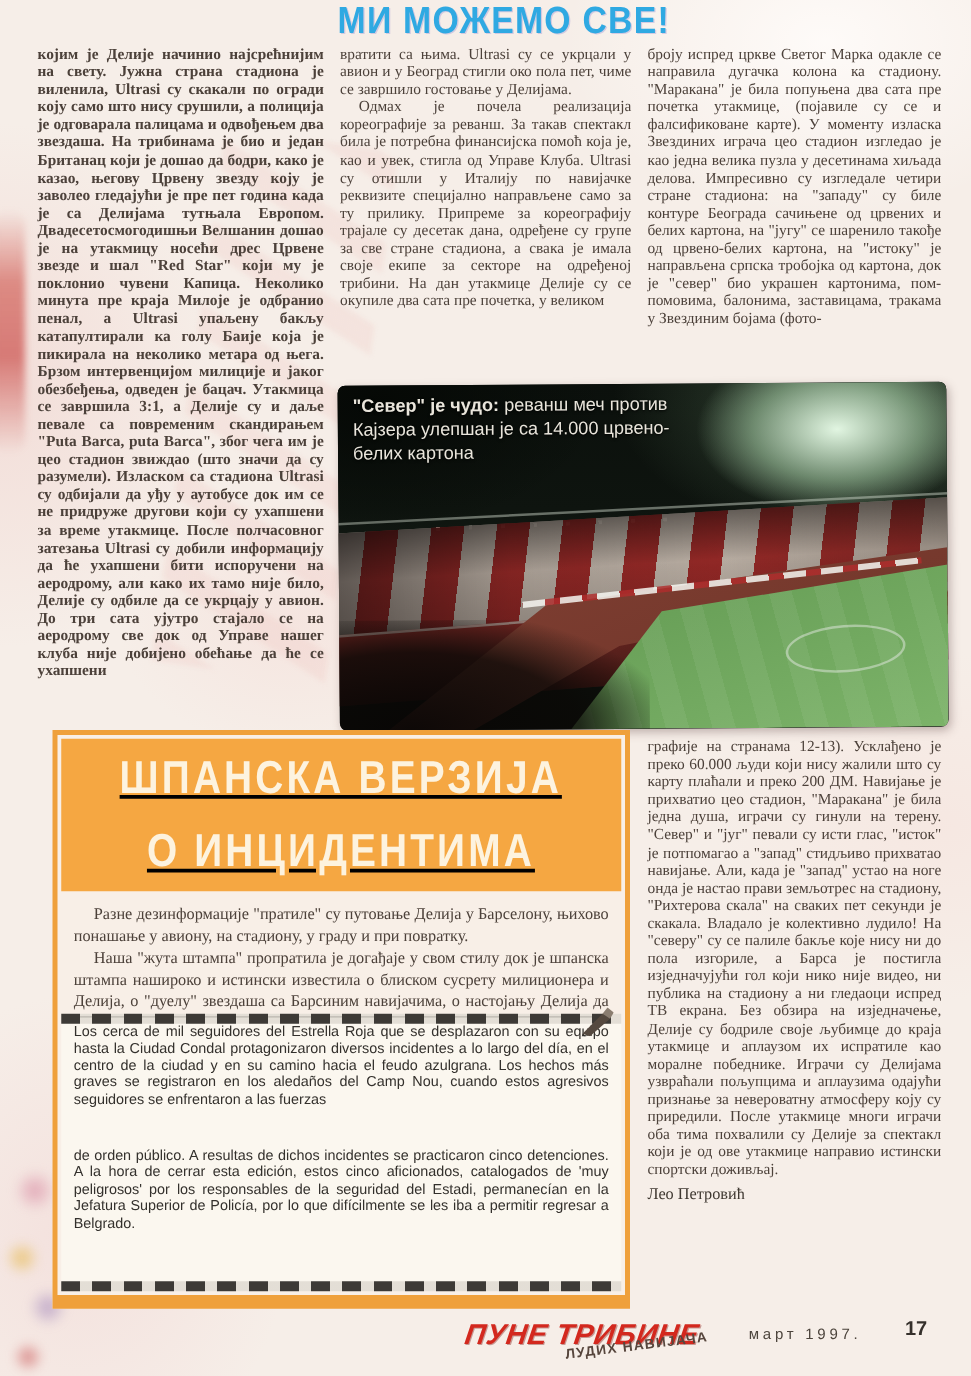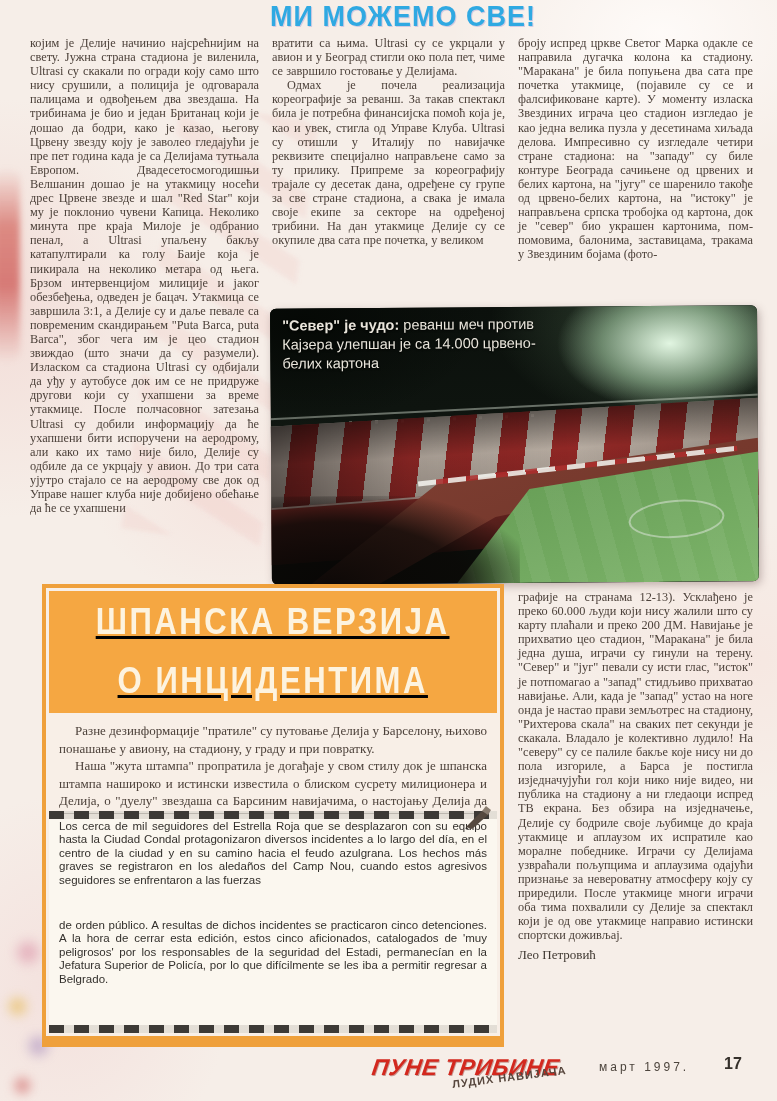--- a/index.html
+++ b/index.html
@@ -28,21 +28,21 @@
     background:repeating-linear-gradient(25deg, rgba(235,180,175,0.18) 0 22px, rgba(255,255,255,0) 22px 60px);
     filter:blur(2px);}
   
   .page-title{position:absolute;left:236px;top:3px;width:334px;text-align:center;
     font:bold 27px/1 "Liberation Sans",sans-serif;color:#2fa9e2;letter-spacing:1px;
     transform:scaleY(1.12);text-shadow:1px 1px 0 rgba(168,158,214,0.45);white-space:nowrap;}
   
   .col{position:absolute;font:12.3px/14.1px "Liberation Serif",serif;color:#4c413a;text-align:justify;}
   .col p{margin:0;}
   .col p.indent{text-indent:15px;}
-  .col-left{left:30px;top:36px;width:229px;}
+  .col-left{left:30px;top:36px;width:229px;font-weight:bold;}
   .col-mid{left:272px;top:36px;width:233px;}
   .col-right-top{left:518px;top:36px;width:235px;}
   .col-right-bot{left:518px;top:590px;width:235px;}
   .byline{margin-top:6px;font-size:13px;color:#3f3831;padding-right:4px;}
   
   .photo{position:absolute;left:271px;top:307px;width:487px;height:276px;border-radius:6px;
     overflow:hidden;background:#0c120d;box-shadow:2px 3px 8px rgba(90,60,60,0.35);transform:rotate(-0.4deg);}
   .ph-sky{position:absolute;left:0;top:0;width:100%;height:52%;background:
     radial-gradient(ellipse 150px 90px at 82% 26%, rgba(235,255,235,0.95) 0%, rgba(170,210,170,0.55) 45%, rgba(40,60,40,0) 75%),
     radial-gradient(ellipse 320px 180px at 88% 8%, rgba(120,160,120,0.45) 0%, rgba(20,30,20,0) 65%),

